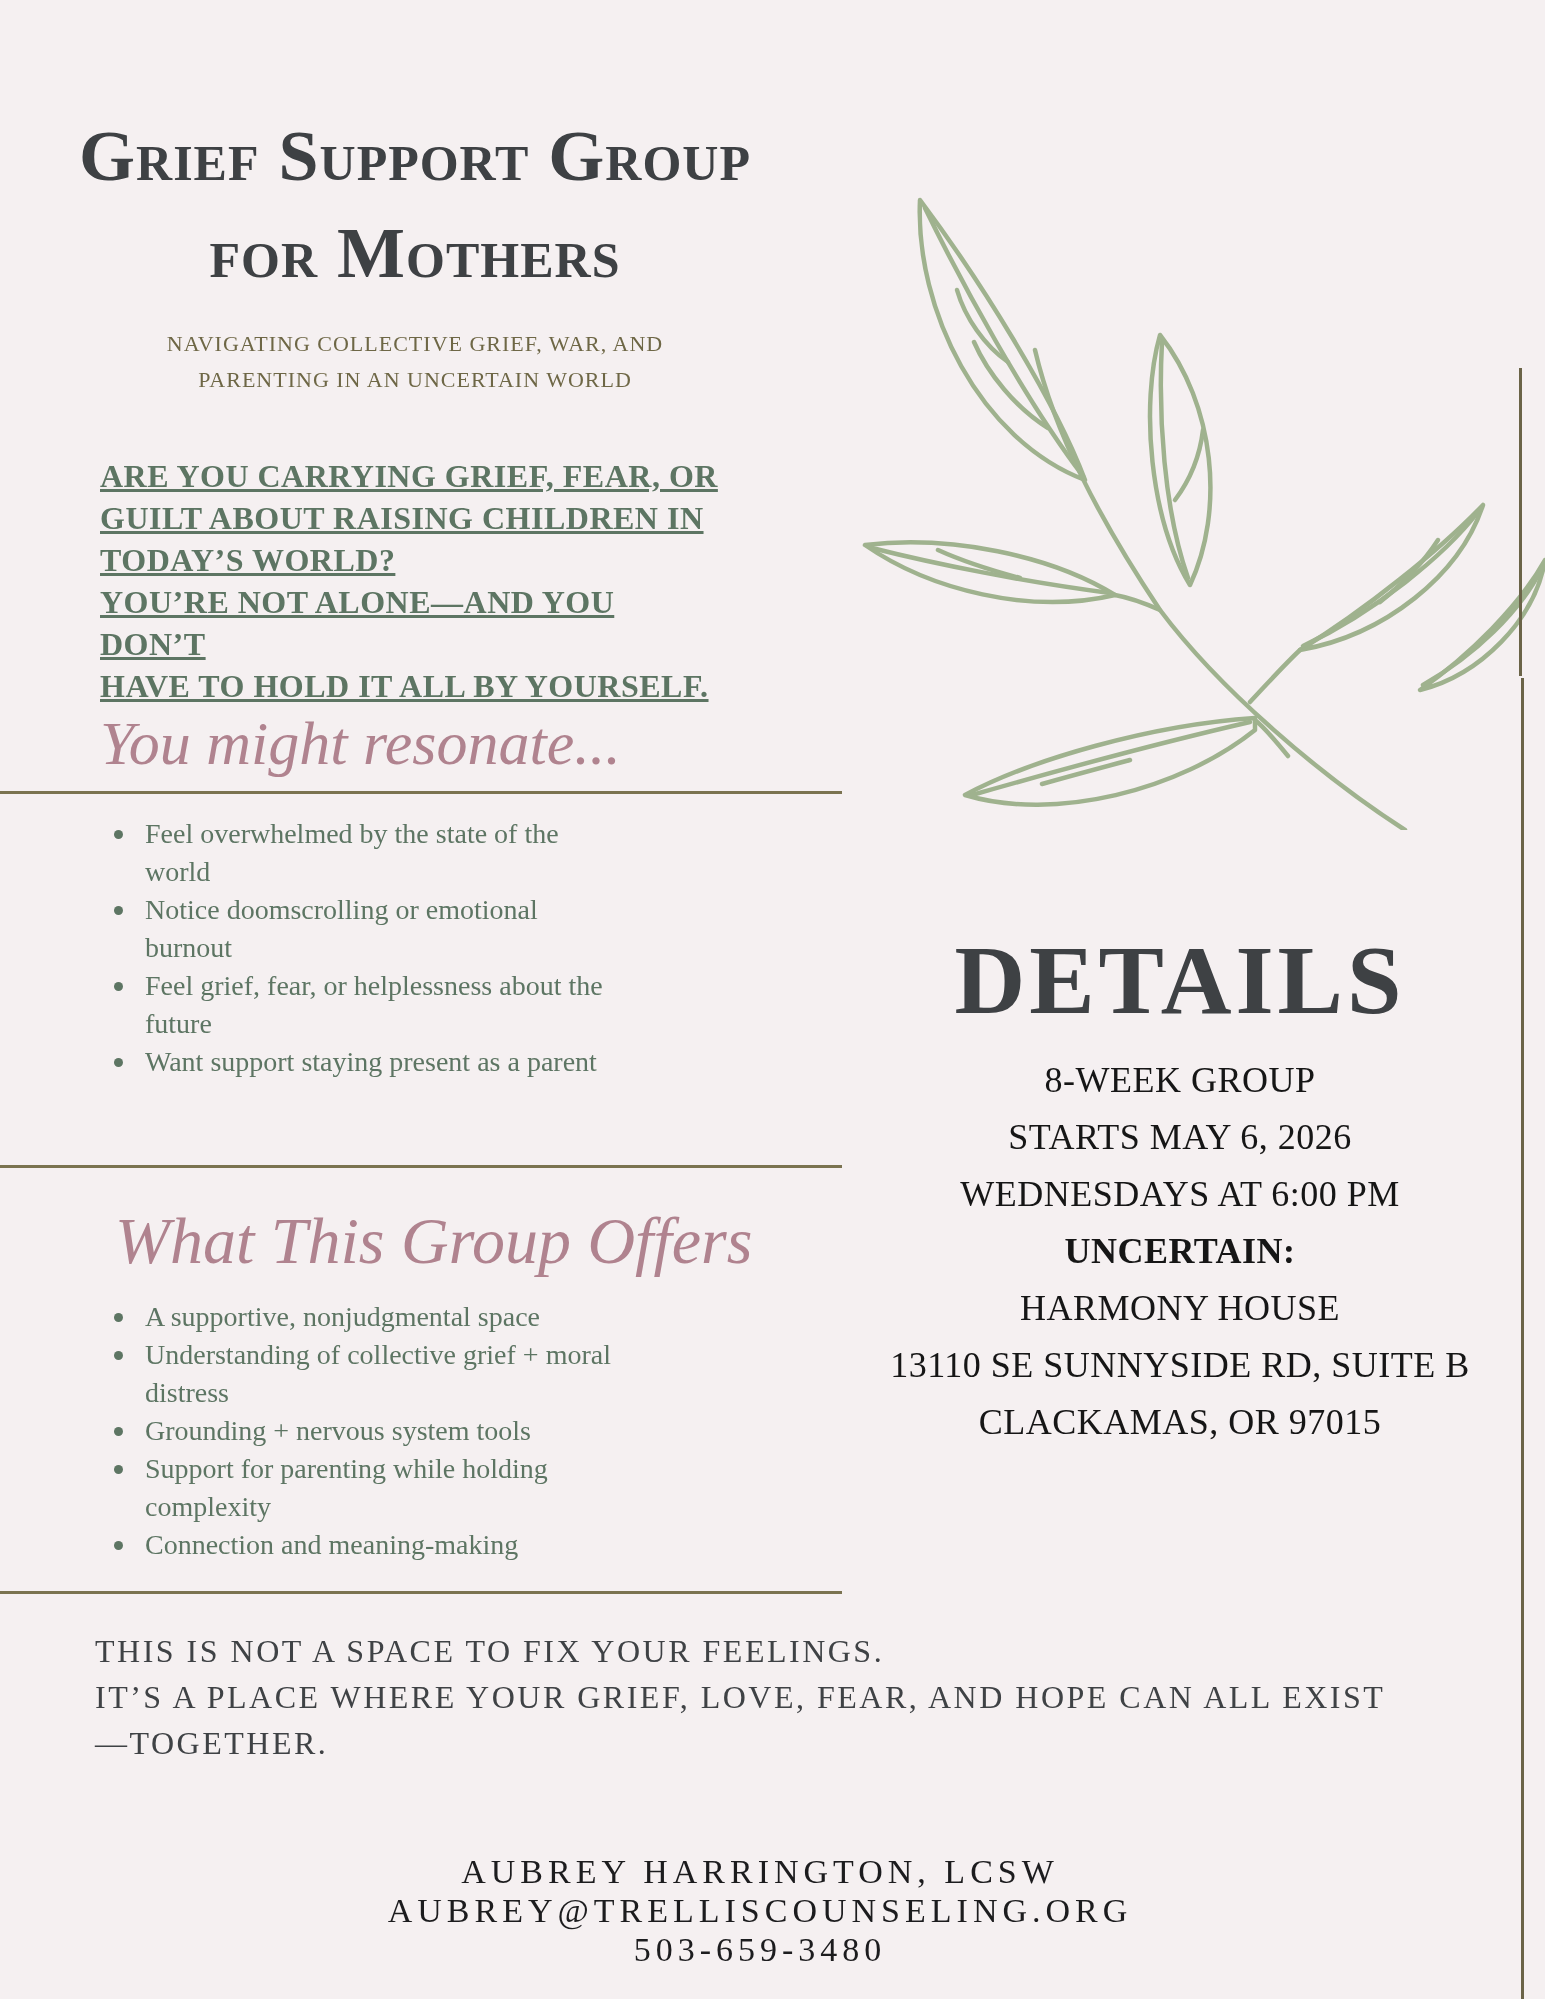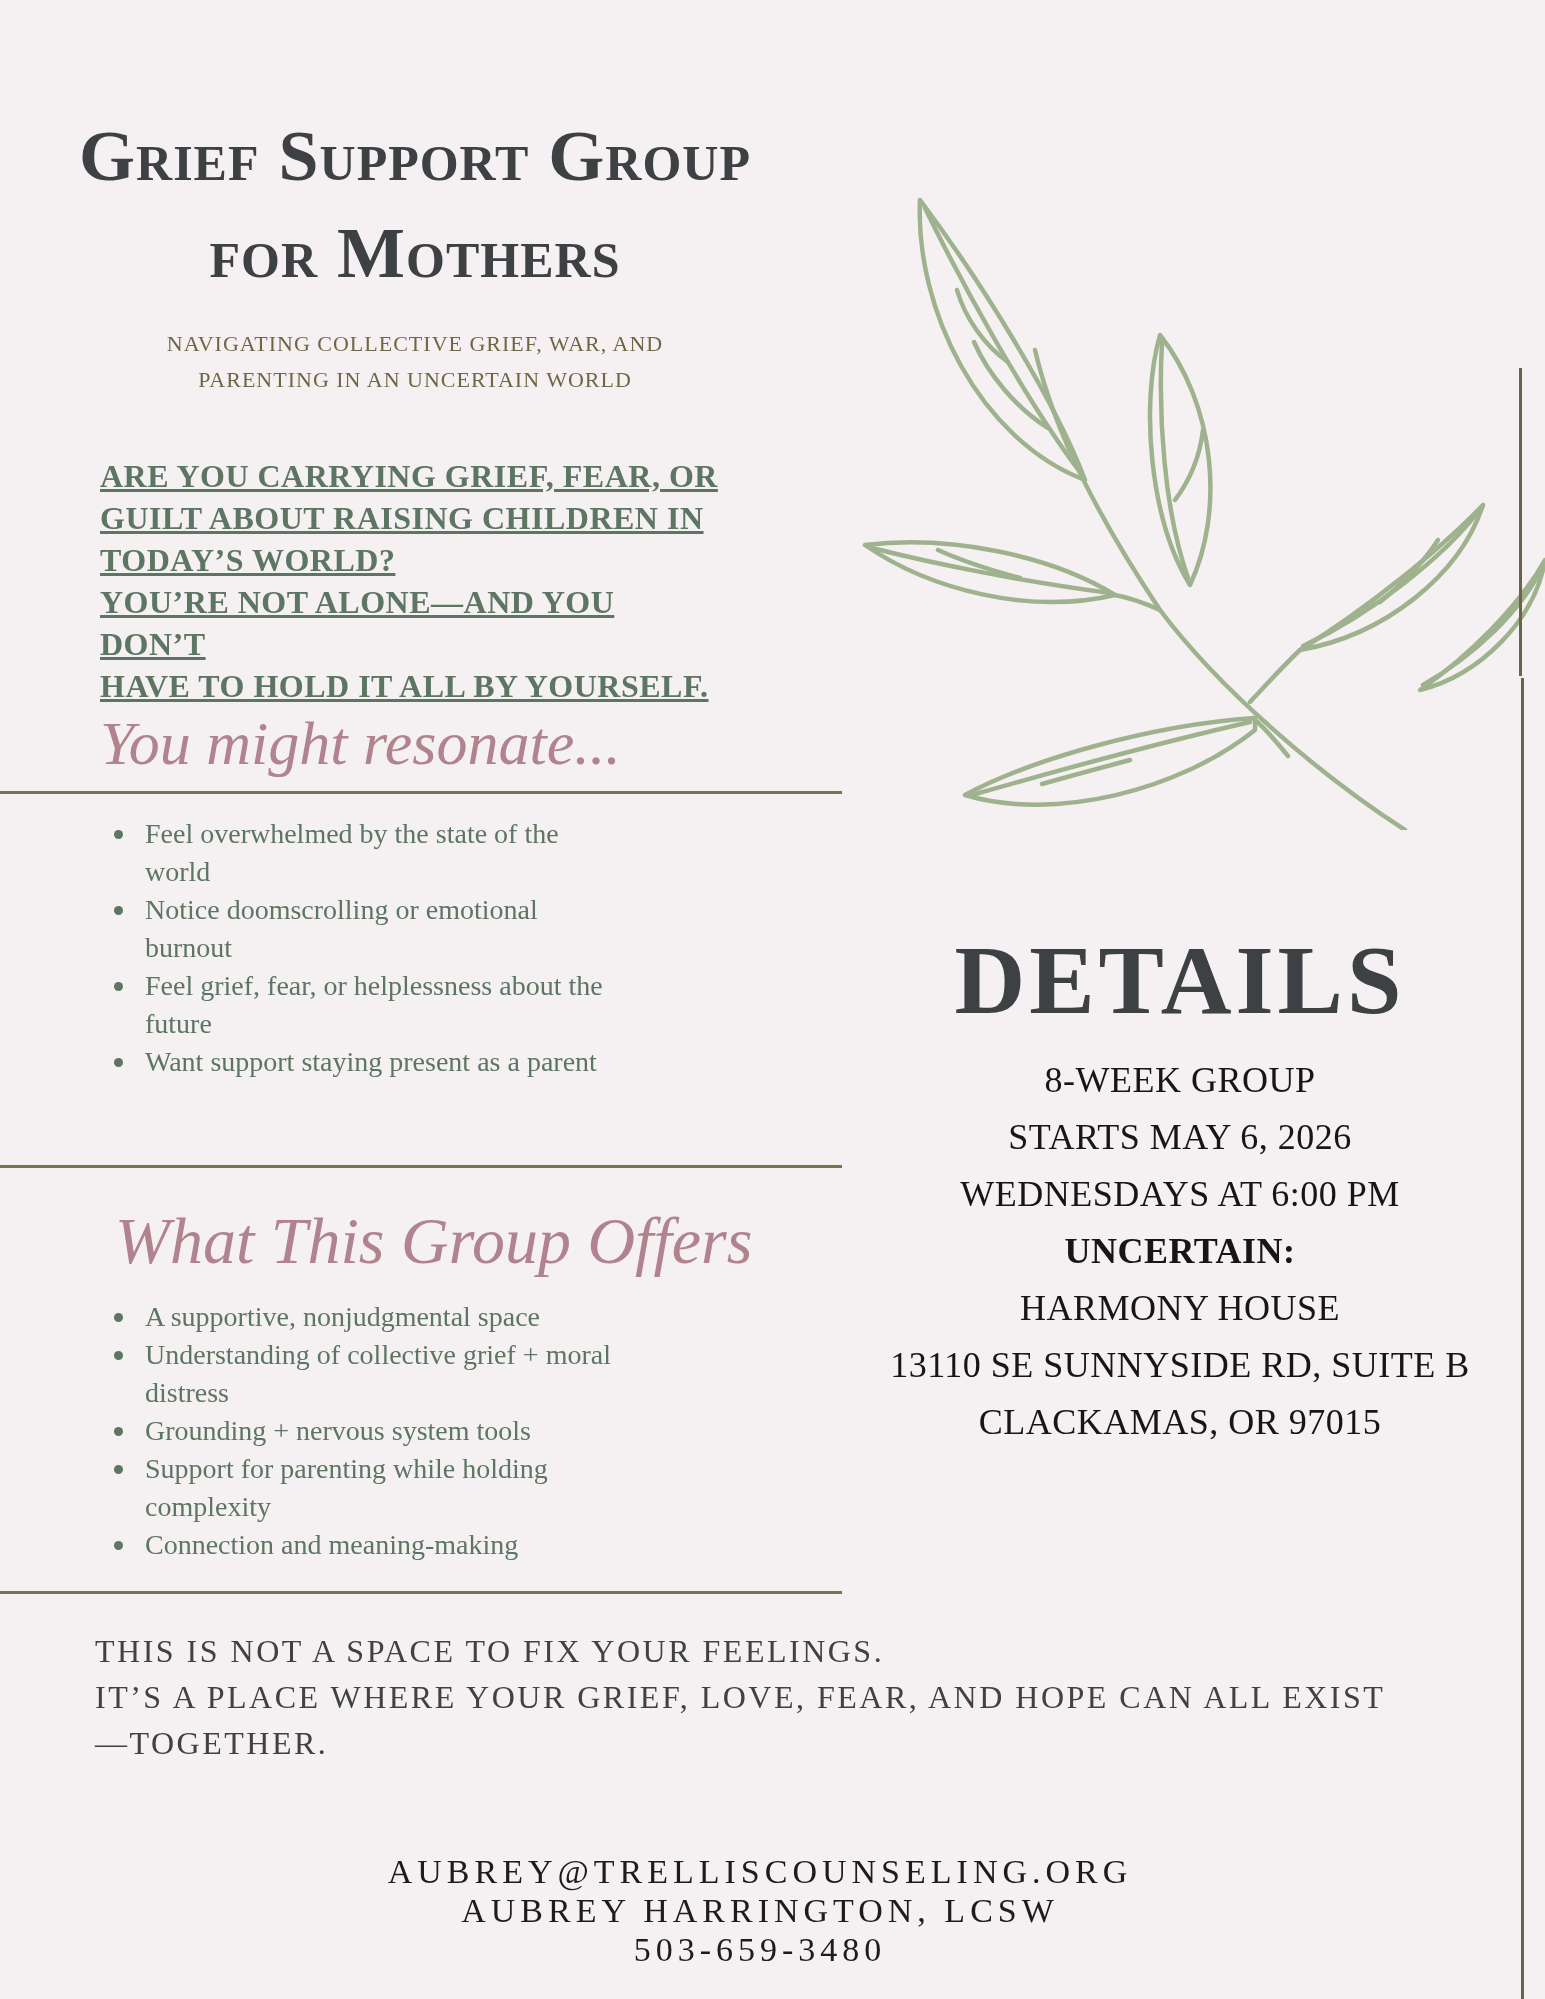--- a/index.html
+++ b/index.html
@@ -170,16 +170,16 @@
   <div>HARMONY HOUSE</div>
   <div>13110 SE SUNNYSIDE RD, SUITE B</div>
   <div>CLACKAMAS, OR 97015</div>
 </div>
 
 <div class="abs closing pre">THIS IS NOT A SPACE TO FIX YOUR FEELINGS.
 IT’S A PLACE WHERE YOUR GRIEF, LOVE, FEAR, AND HOPE CAN ALL EXIST
 —TOGETHER.</div>
 
 <div class="abs contact">
+  <div>AUBREY HARRINGTON, LCSW</div>
   <div>AUBREY@TRELLISCOUNSELING.ORG</div>
-  <div>AUBREY HARRINGTON, LCSW</div>
   <div>503-659-3480</div>
 </div>
 
 </body></html>

